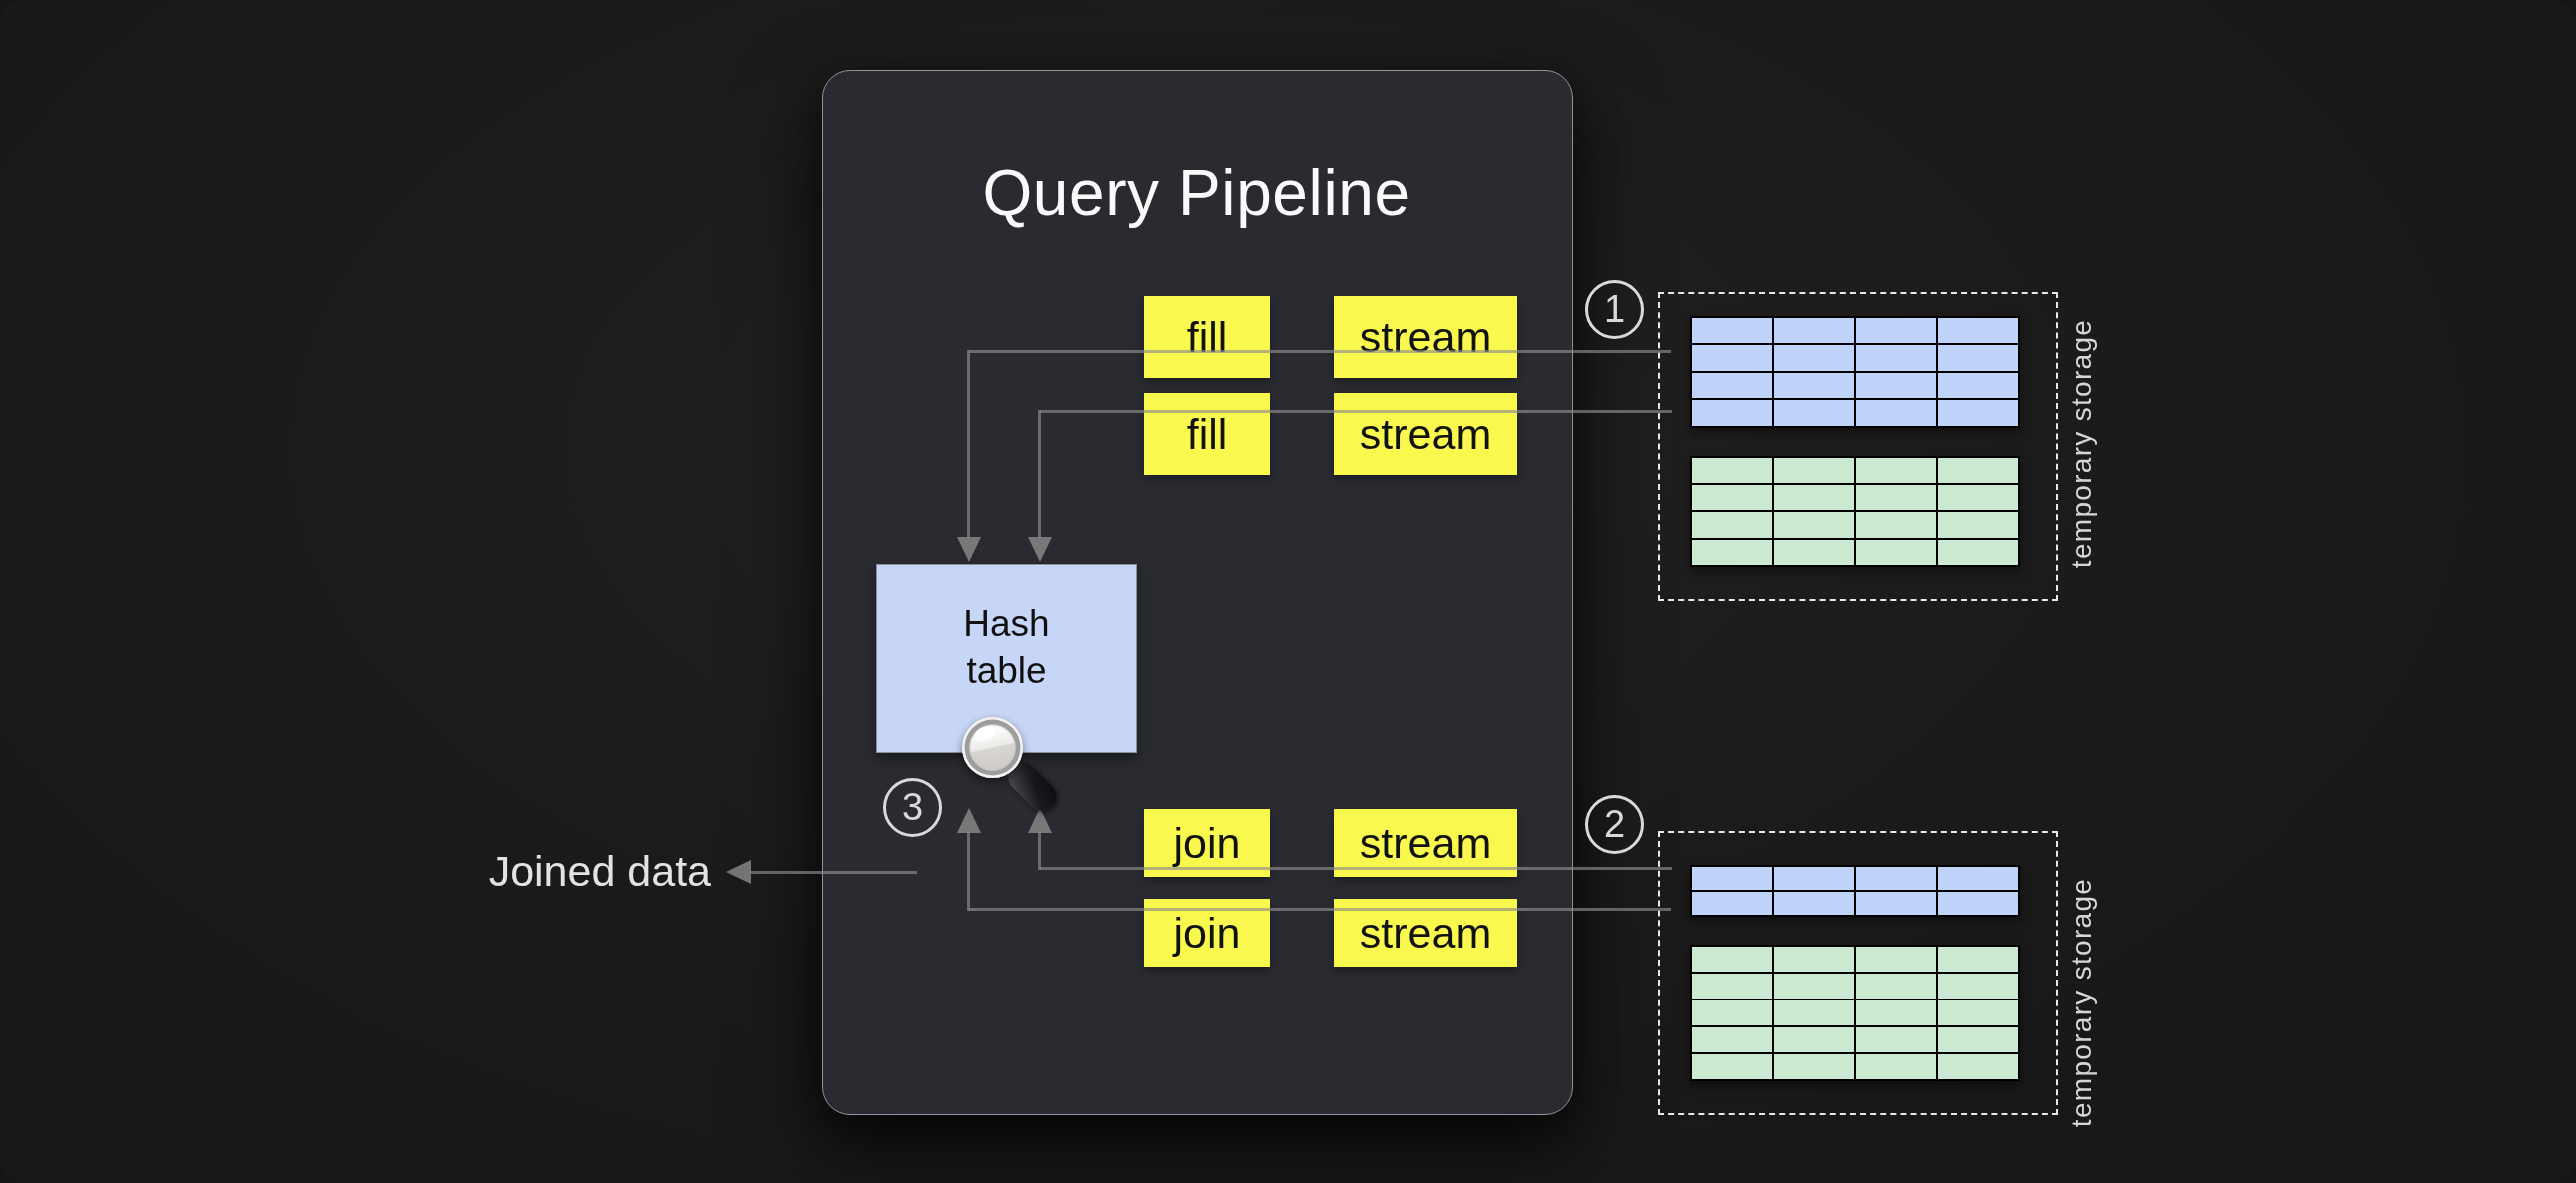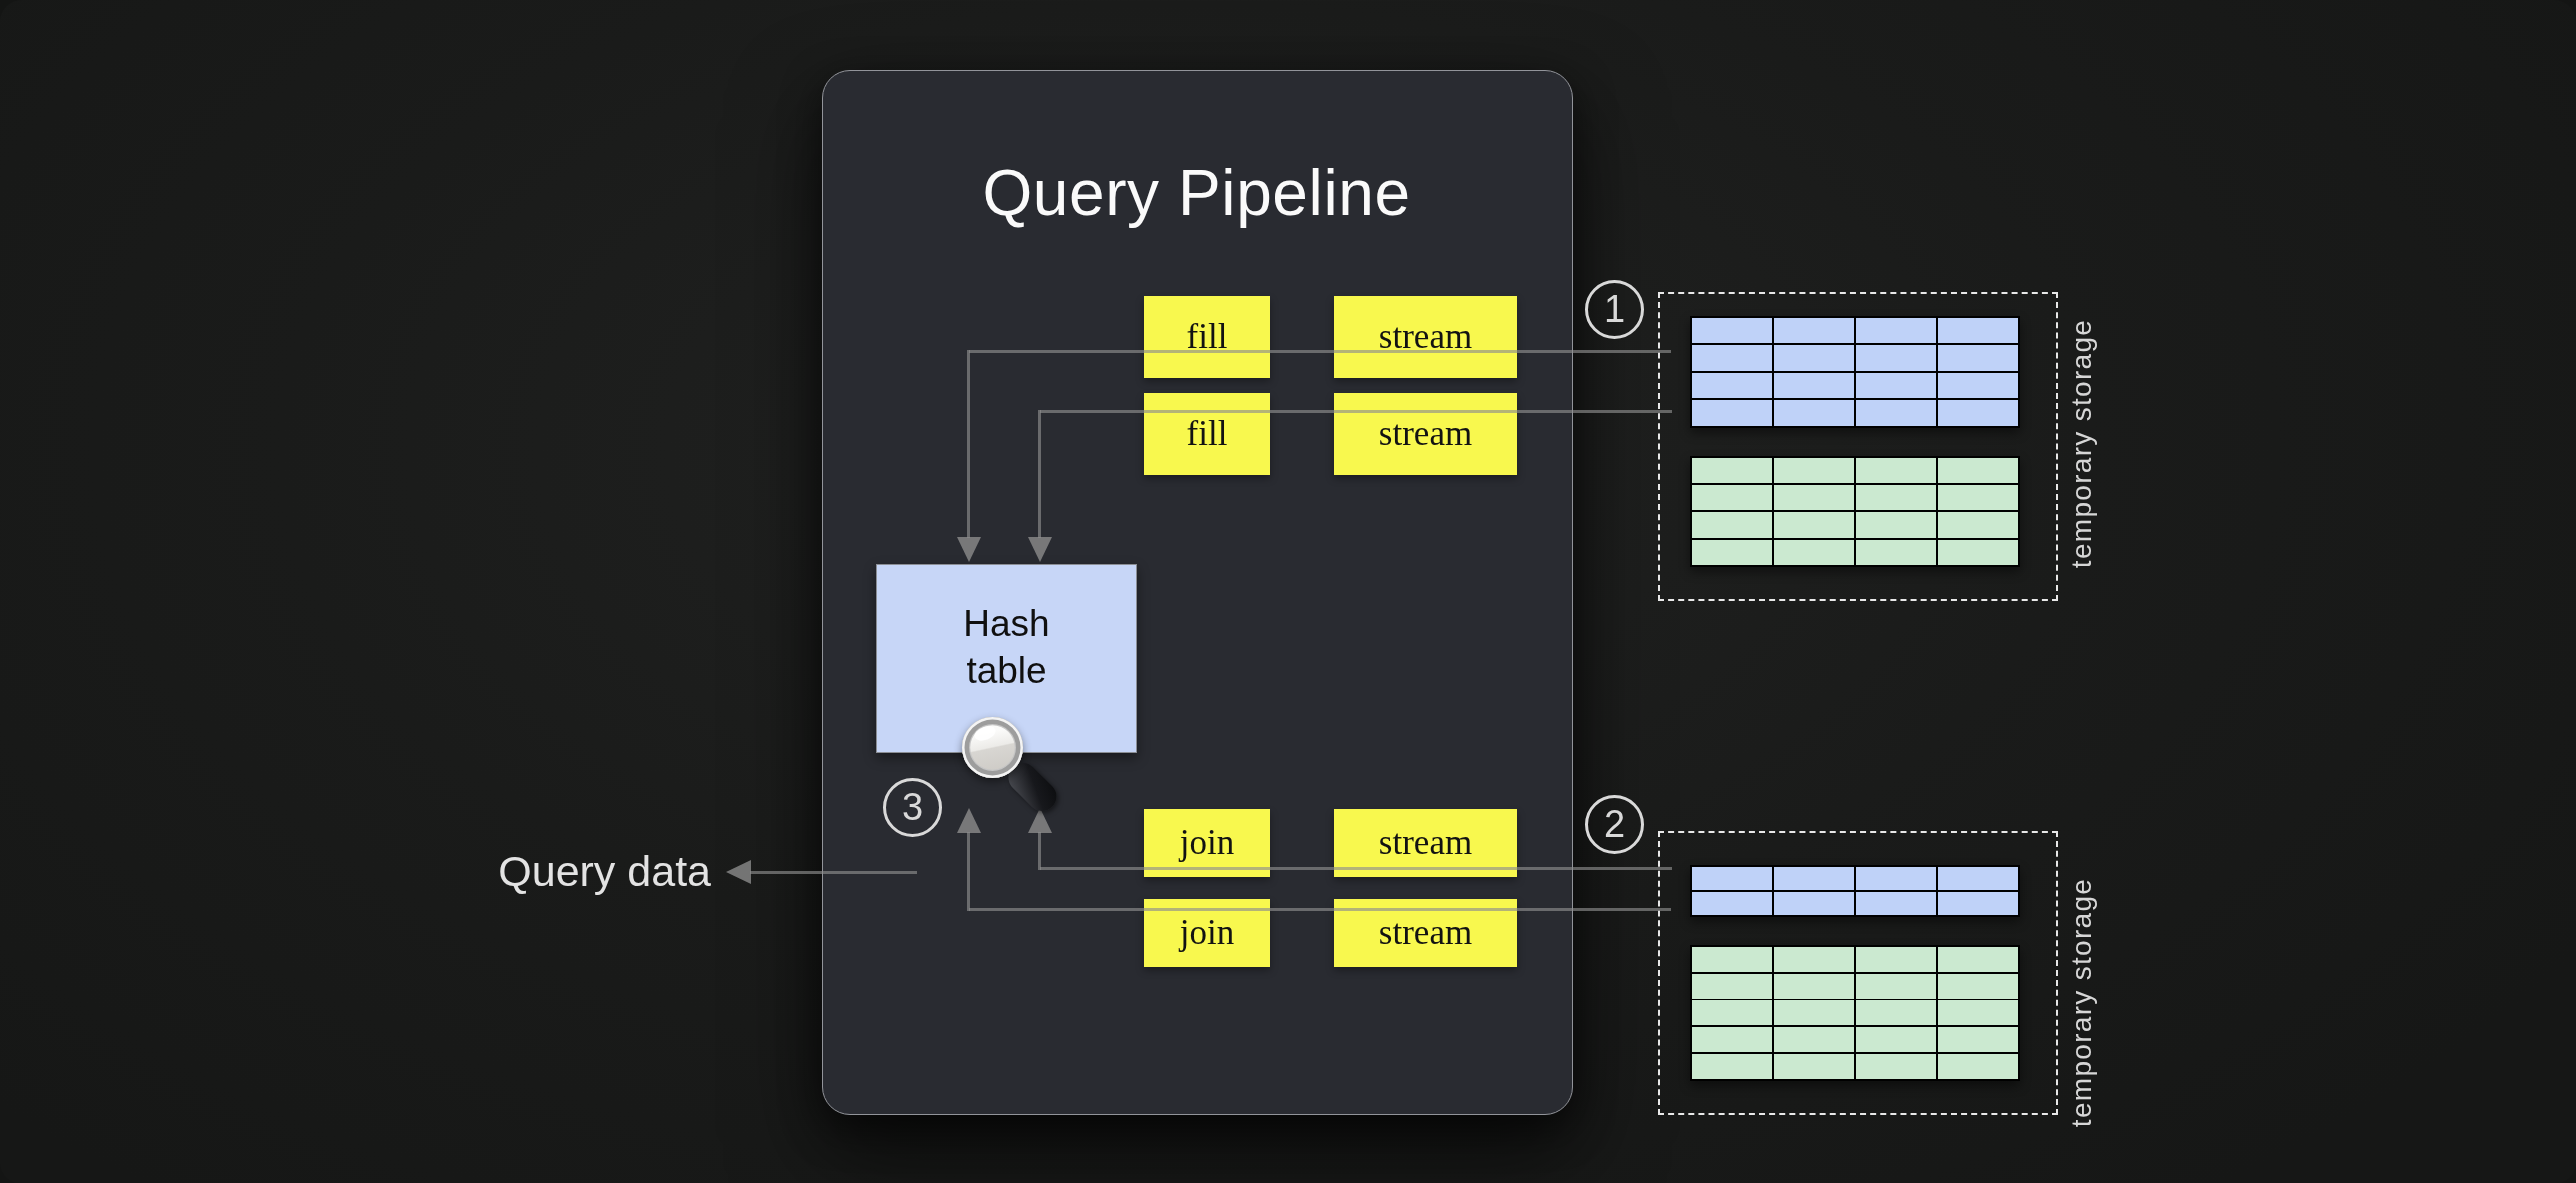--- a/index.html
+++ b/index.html
@@ -9,21 +9,21 @@
 
   
   .panel{position:absolute;left:822px;top:70px;width:749px;height:1043px;
          background:#292b31;border:1.9px solid #92949a;border-radius:28px;
          box-shadow:0 38px 89px rgba(0,0,0,.6), 0 12.6px 38px rgba(0,0,0,.5);z-index:1;}
   .title{position:absolute;left:822px;top:156px;width:749px;text-align:center;
          font-size:64px;color:#fafafa;letter-spacing:0.6px;z-index:6;}
 
   
   .op{position:absolute;background:#f8f84e;color:#121212;
-      font-family:Liberation Serif, serif;font-size:35px;
+      font-family:Liberation Sans, sans-serif;font-size:43px;
       display:flex;align-items:center;justify-content:center;z-index:3;
       box-shadow:0 3.8px 7.6px rgba(0,0,0,.35);}
   .op-a1{left:1144px;top:296px;width:126px;height:82px;}
   .op-a2{left:1334px;top:296px;width:183px;height:82px;}
   .op-b1{left:1144px;top:393px;width:126px;height:82px;}
   .op-b2{left:1334px;top:393px;width:183px;height:82px;}
   .op-c1{left:1144px;top:809px;width:126px;height:68px;}
   .op-c2{left:1334px;top:809px;width:183px;height:68px;}
   .op-d1{left:1144px;top:899px;width:126px;height:68px;}
   .op-d2{left:1334px;top:899px;width:183px;height:68px;}
@@ -110,21 +110,21 @@
   <div class="ln" style="left:1040px;top:867px;width:632px;height:3.2px;"></div>
   <div class="ln" style="left:1038px;top:832px;width:3.2px;height:38px;"></div>
   <div class="ah ah-up" style="left:1028px;top:808px;"></div>
 
   <div class="ln" style="left:969px;top:908px;width:702px;height:3.2px;"></div>
   <div class="ln" style="left:967px;top:832px;width:3.2px;height:79px;"></div>
   <div class="ah ah-up" style="left:957px;top:808px;"></div>
 
   <div class="ln" style="left:750px;top:871px;width:167px;height:3.2px;"></div>
   <div class="ah ah-left" style="left:726px;top:860px;"></div>
-  <div class="joined">Query data</div>
+  <div class="joined">Joined data</div>
 
   <div class="op op-a1">fill</div>
   <div class="op op-a2">stream</div>
   <div class="op op-b1">fill</div>
   <div class="op op-b2">stream</div>
   <div class="op op-c1">join</div>
   <div class="op op-c2">stream</div>
   <div class="op op-d1">join</div>
   <div class="op op-d2">stream</div>
 

